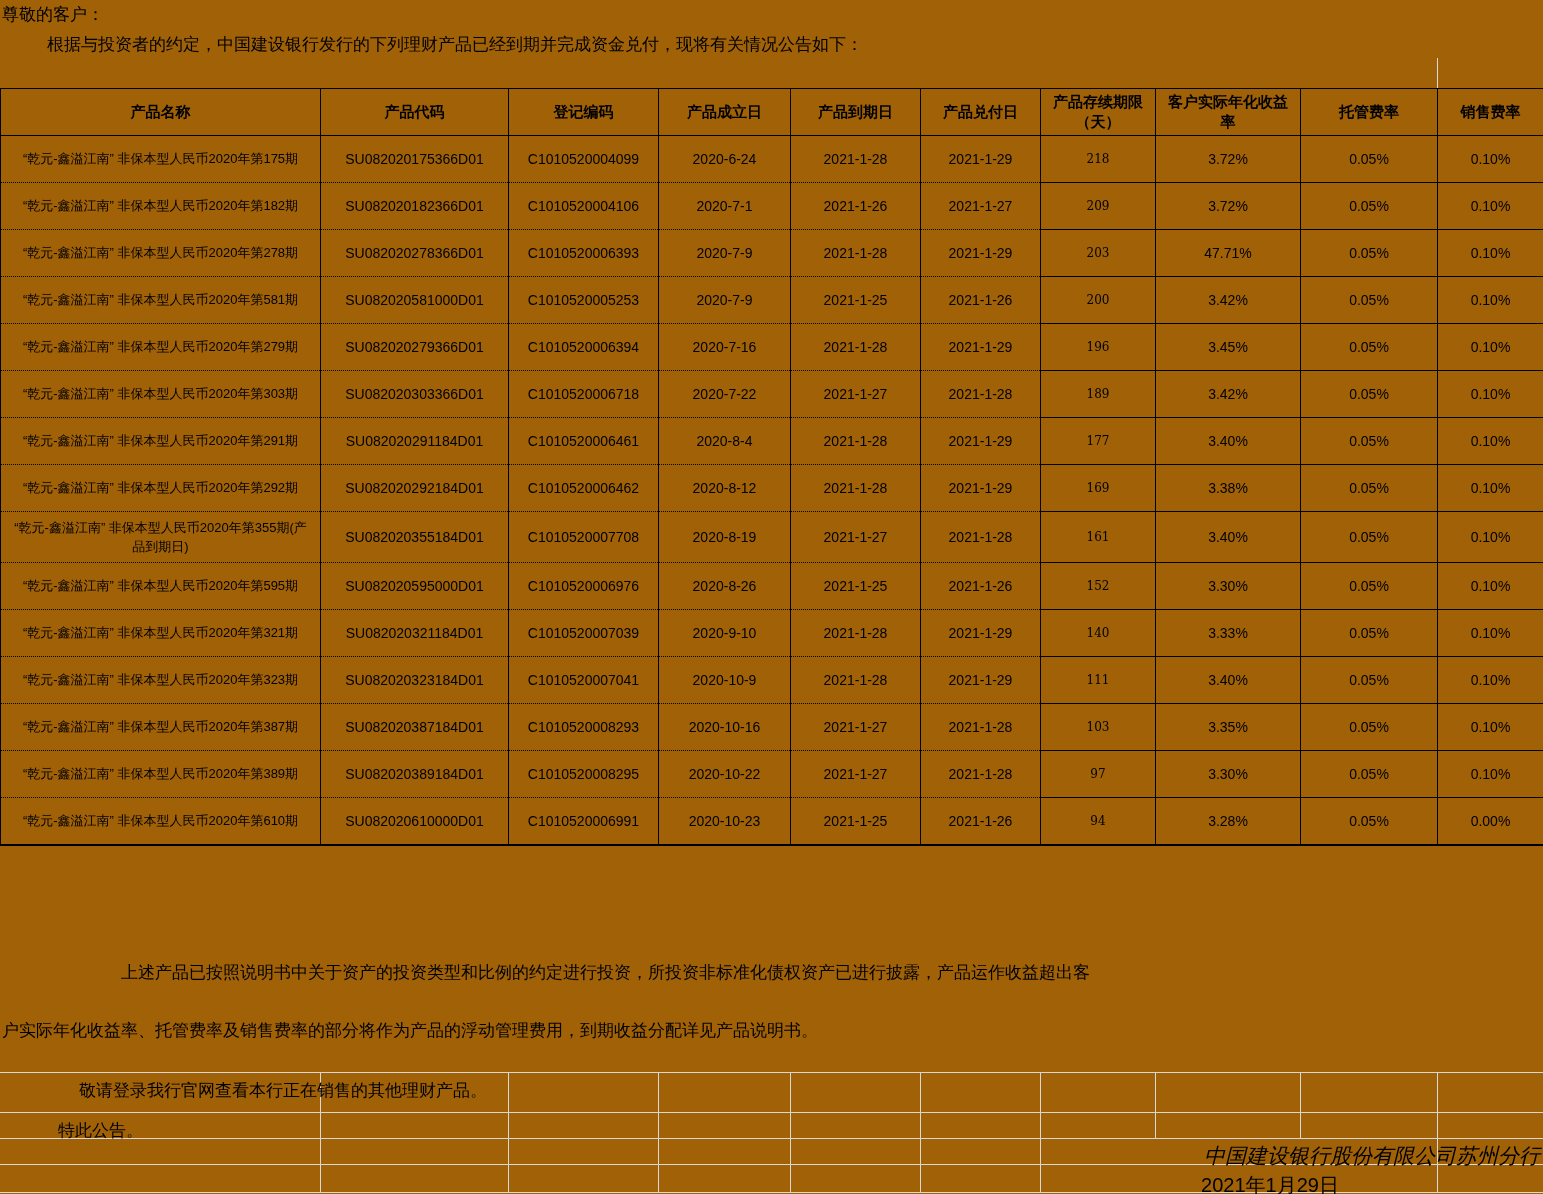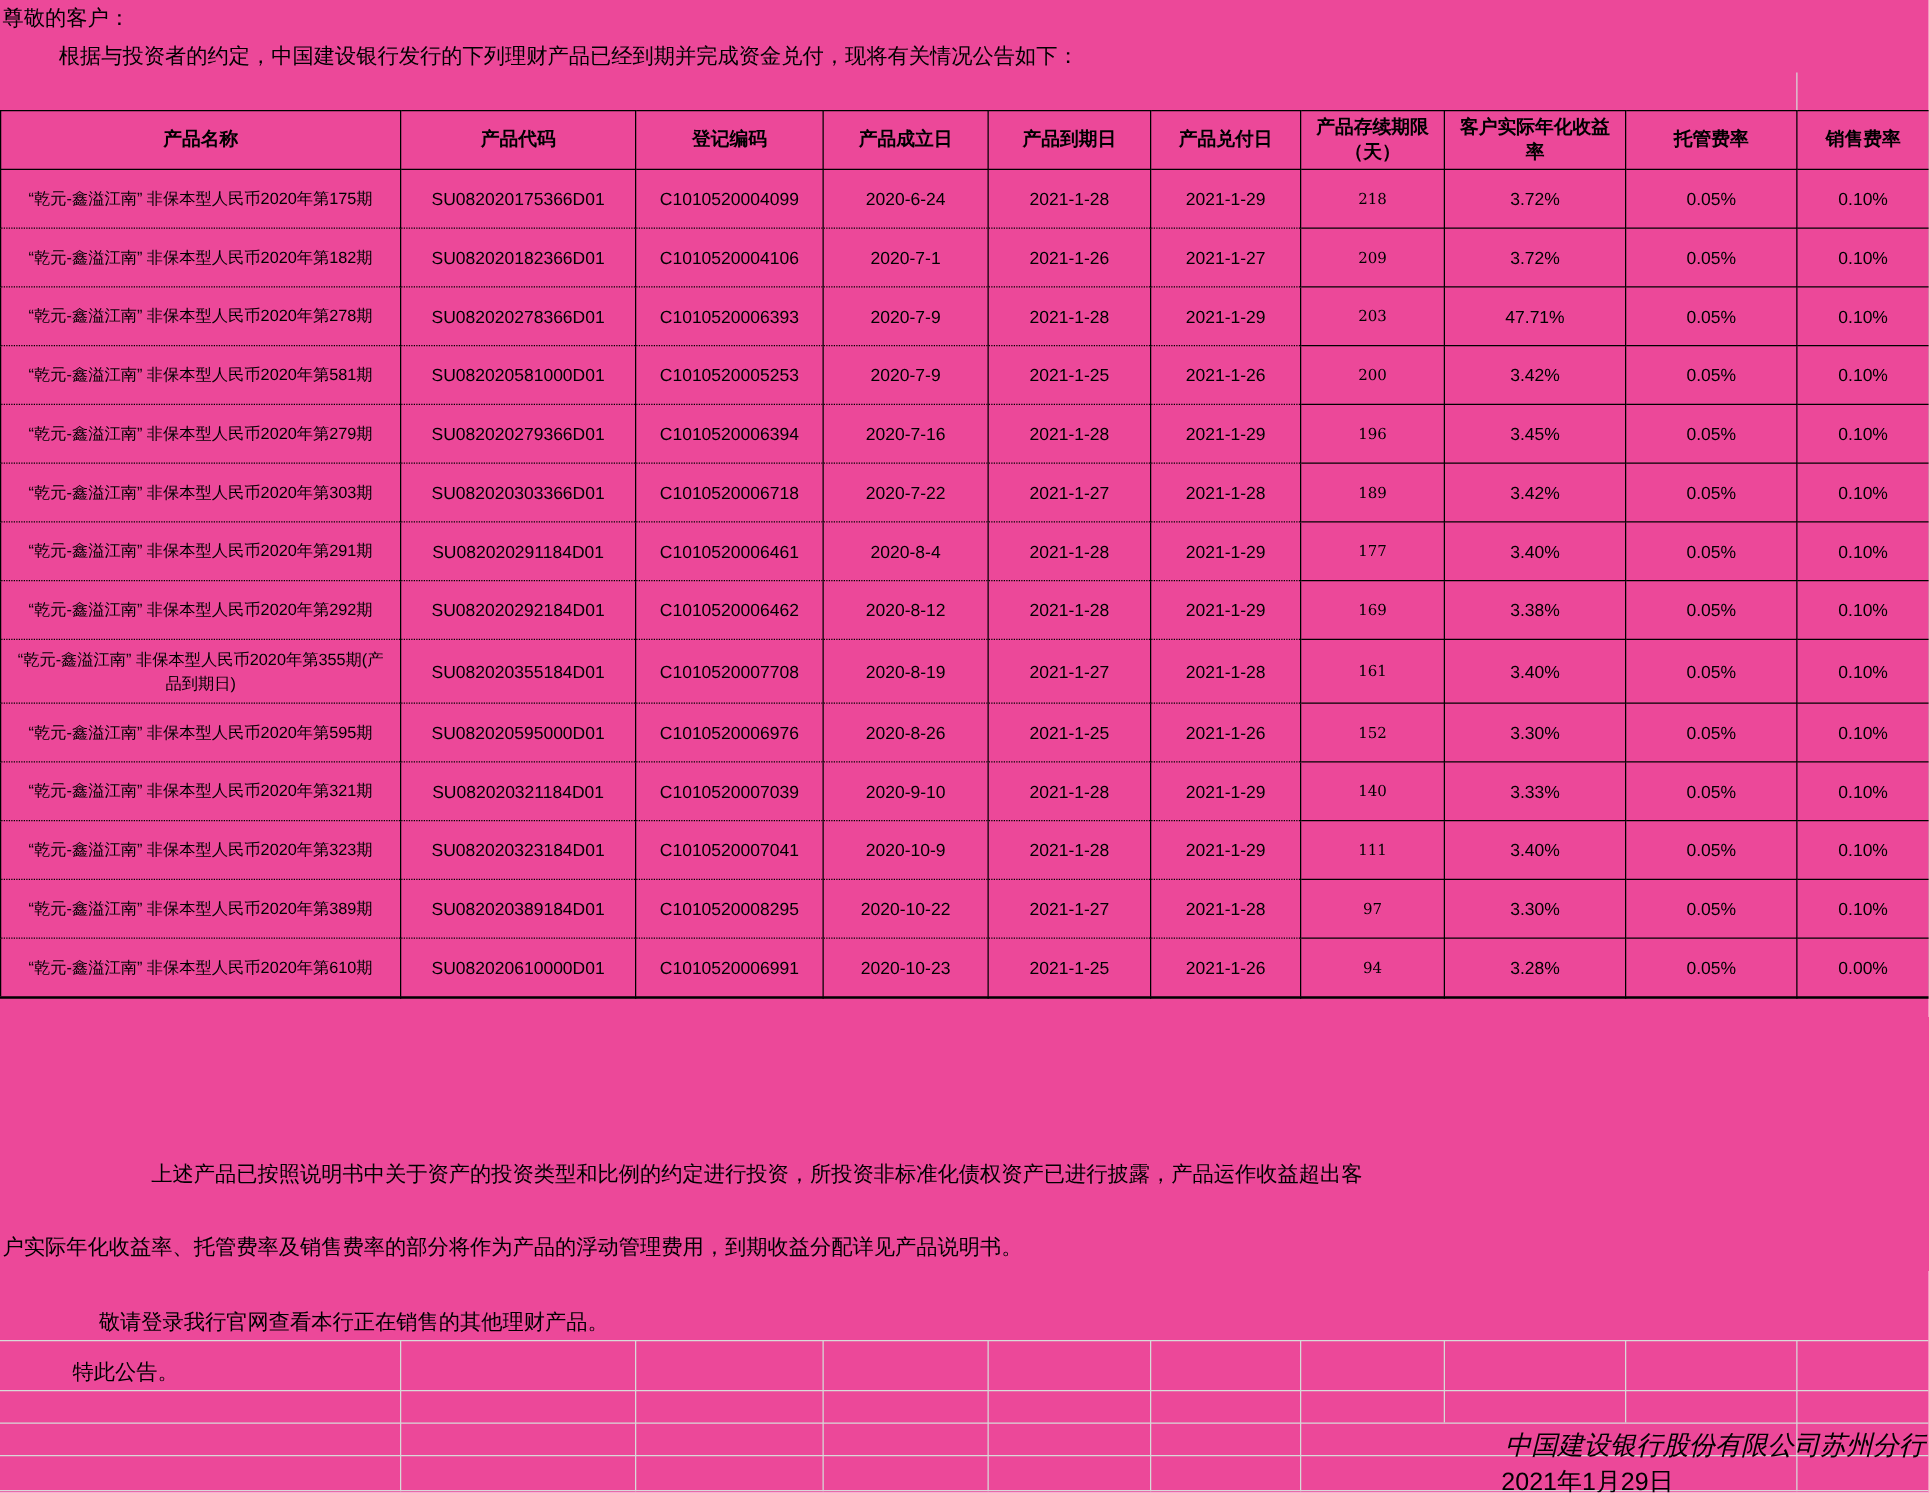--- a/index.html
+++ b/index.html
@@ -1,33 +1,33 @@
 <!DOCTYPE html>
 <html><head>
 <meta charset="utf-8">
 <style>
   html,body{margin:0;padding:0;background:#fff;}
-  .page{position:relative;width:1543px;height:1194px;background:#ec4899;overflow:hidden;
+  .page{position:relative;width:1543px;height:1194px;background:#a16207;overflow:hidden;
         font-family:"Liberation Sans","DejaVu Sans",sans-serif;color:#000;}
   .salutation{position:absolute;top:3px;left:2px;font-size:17px;}
   .intro-body{position:absolute;top:33px;left:47px;font-size:17px;}
   table.products{position:absolute;top:88px;left:0;width:1543px;border-collapse:collapse;
         table-layout:fixed;border:1px solid #000;border-bottom:2px solid #000;}
   table.products th{border:1px solid #000;font-weight:bold;font-size:15px;text-align:center;
         vertical-align:middle;padding:2px 10px;line-height:1.35;height:42px;}
   table.products td{border-left:1px solid #000;border-right:1px solid #000;text-align:center;
         vertical-align:middle;font-size:14px;padding:0 4px;height:46px;}
   table.products td.dot{border-bottom:1px dotted #000;}
   table.products td.sol{border-bottom:1px solid #000;}
   table.products td.name{font-size:13px;line-height:1.5;padding:0 8px;}
   table.products td.days{font-family:"DejaVu Serif","Liberation Serif",serif;font-size:12px;}
   table.products tbody tr{height:47px;}
   table.products tbody tr:nth-child(9){height:51px;}
   table.products tbody tr:nth-child(16){height:50px;}
-  .para{position:absolute;font-size:17px;white-space:nowrap;}
+  .para{position:absolute;font-size:17px;white-space:nowrap;margin-top:33px;}
   .para1{top:928px;left:121px;}
   .para2{top:986px;left:2px;}
   .para3{top:1046px;left:79px;}
   .para4{top:1086px;left:58px;}
   .signer{position:absolute;top:1142px;left:1000px;width:540px;text-align:right;font-size:21px;font-style:italic;}
   .sign-date{position:absolute;top:1172px;left:1000px;width:540px;text-align:center;font-size:20px;}
   .gridlayer div{position:absolute;background:#d8d8d8;}
 </style>
 </head>
 <body>
@@ -221,20 +221,32 @@
           <td class="dot">C1010520007041</td>
           <td class="dot">2020-10-9</td>
           <td class="dot">2021-1-28</td>
           <td class="dot">2021-1-29</td>
           <td class="sol days">111</td>
           <td class="sol">3.40%</td>
           <td class="sol">0.05%</td>
           <td class="sol">0.10%</td>
         </tr>
         <tr>
+          <td class="dot name">“乾元-鑫溢江南” 非保本型人民币2020年第387期</td>
+          <td class="dot">SU082020387184D01</td>
+          <td class="dot">C1010520008293</td>
+          <td class="dot">2020-10-16</td>
+          <td class="dot">2021-1-27</td>
+          <td class="dot">2021-1-28</td>
+          <td class="sol days">103</td>
+          <td class="sol">3.35%</td>
+          <td class="sol">0.05%</td>
+          <td class="sol">0.10%</td>
+        </tr>
+        <tr>
           <td class="dot name">“乾元-鑫溢江南” 非保本型人民币2020年第389期</td>
           <td class="dot">SU082020389184D01</td>
           <td class="dot">C1010520008295</td>
           <td class="dot">2020-10-22</td>
           <td class="dot">2021-1-27</td>
           <td class="dot">2021-1-28</td>
           <td class="sol days">97</td>
           <td class="sol">3.30%</td>
           <td class="sol">0.05%</td>
           <td class="sol">0.10%</td>

